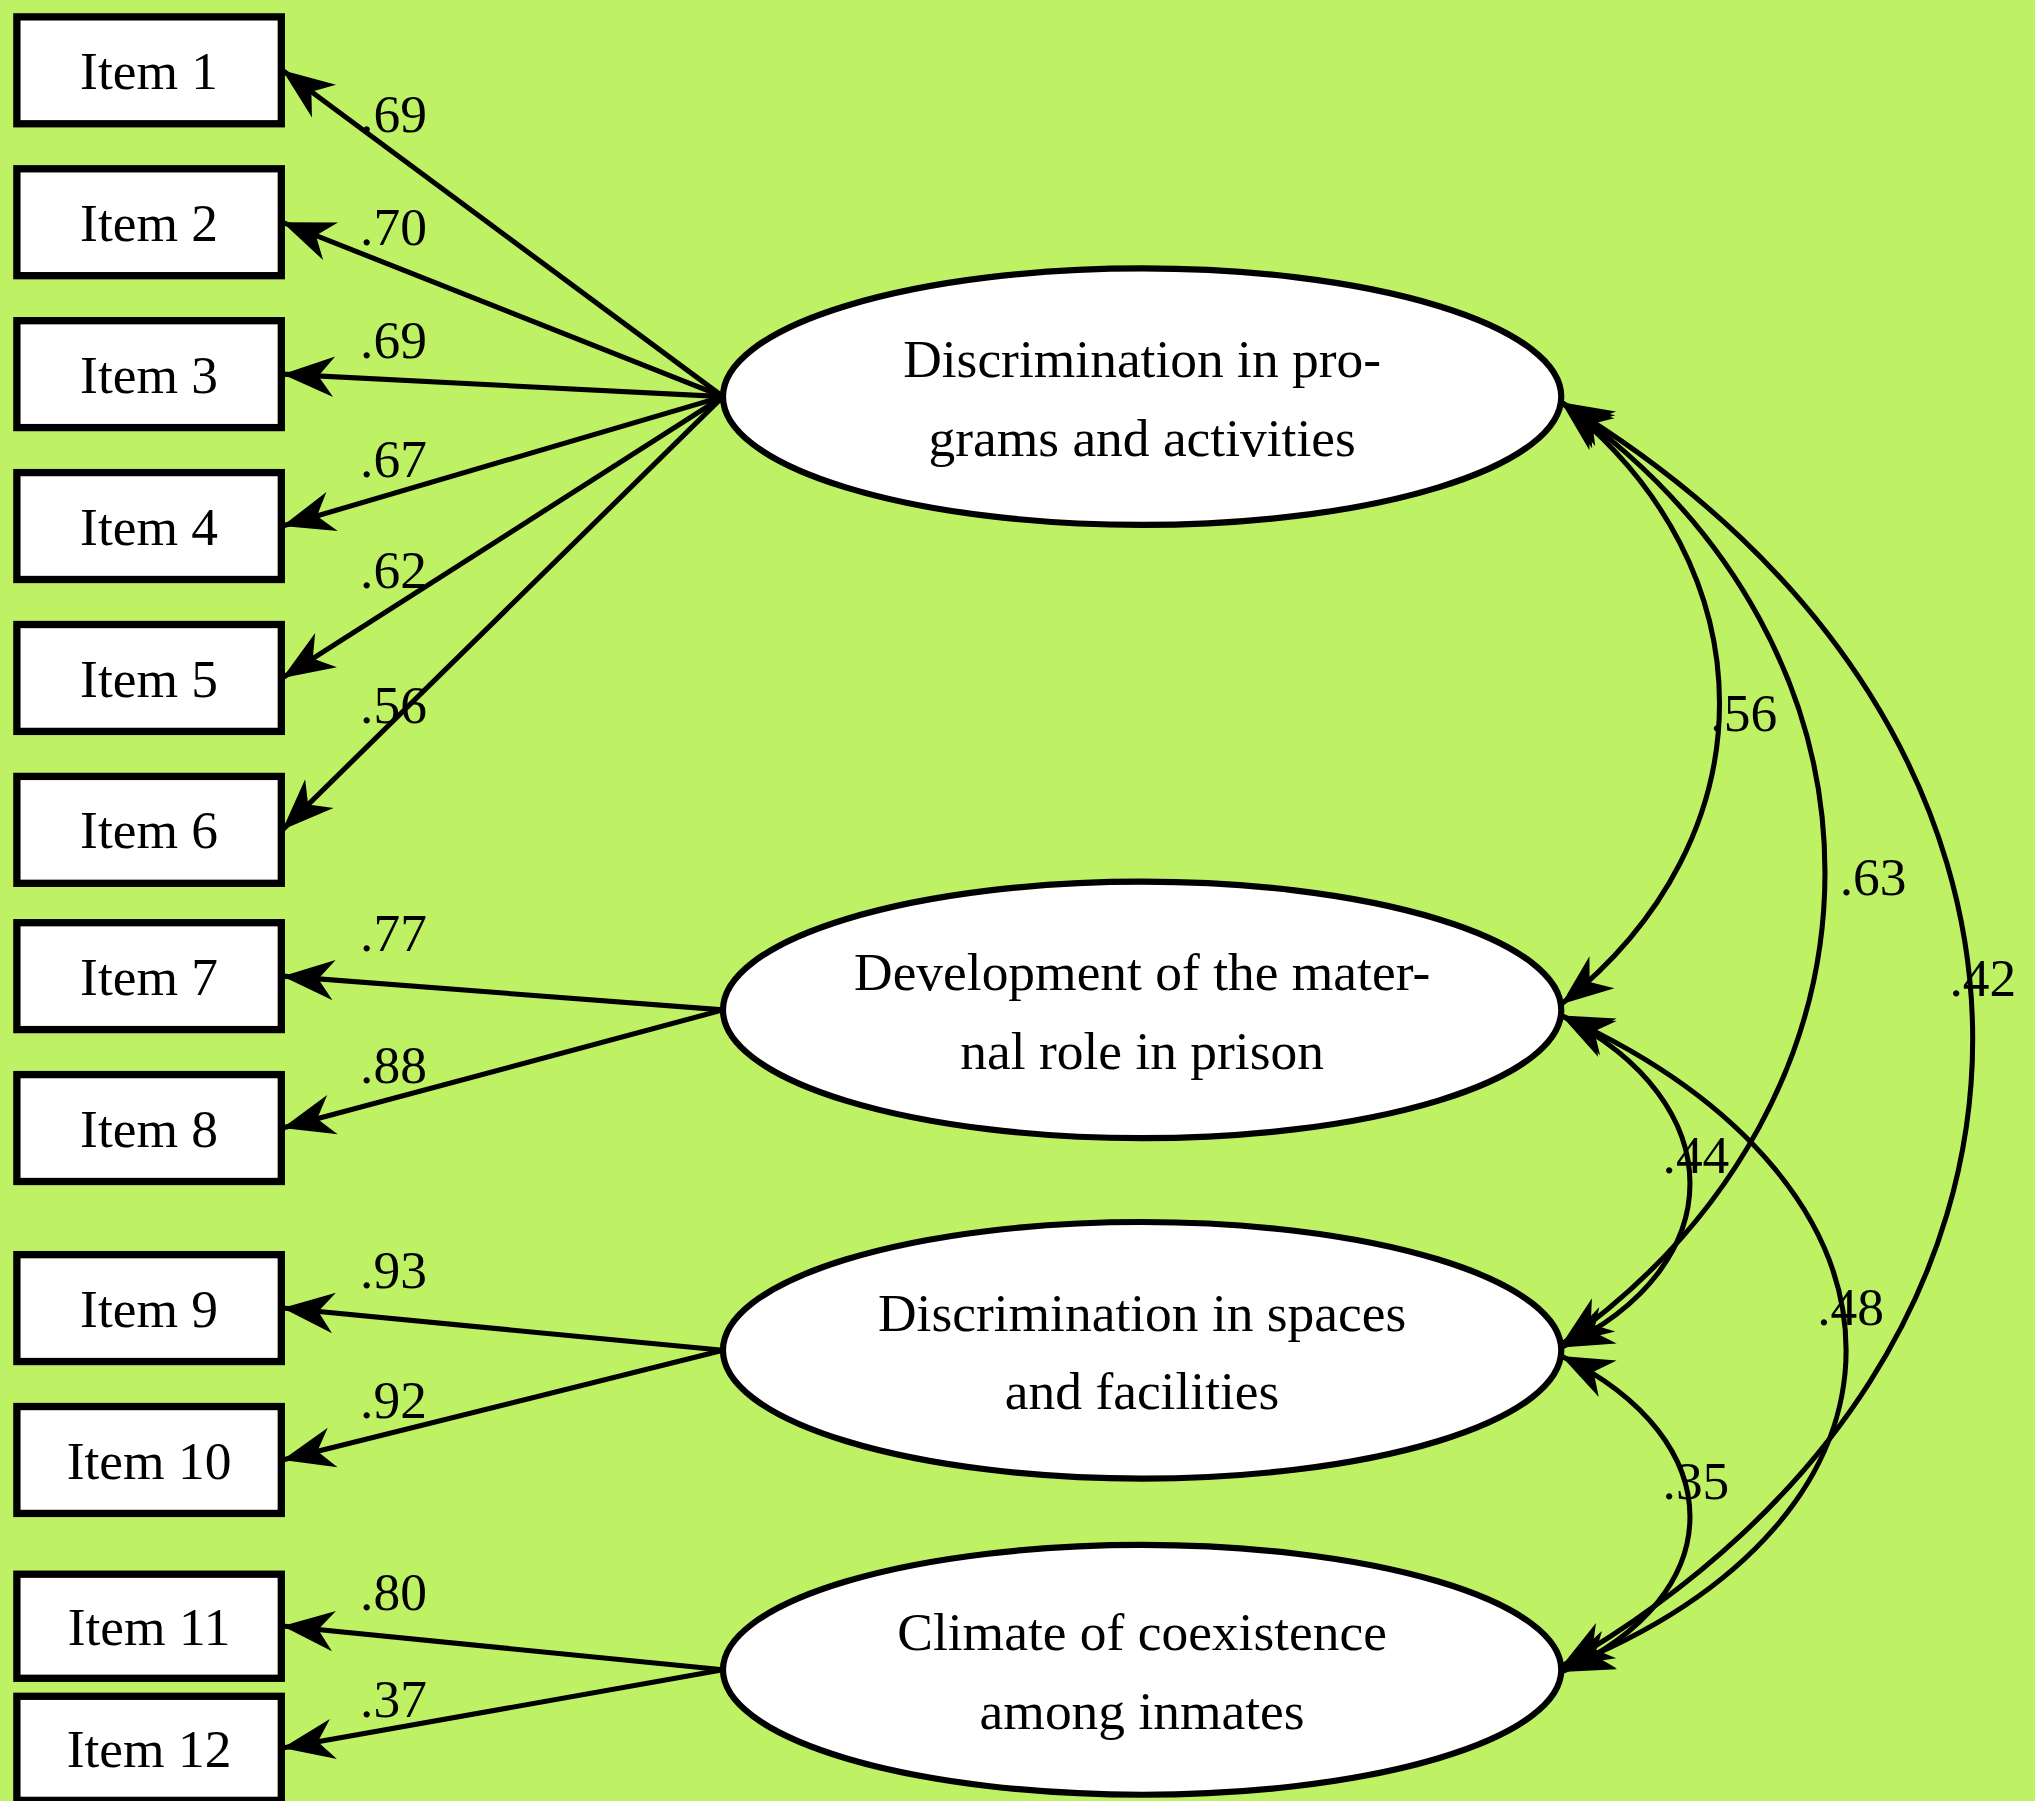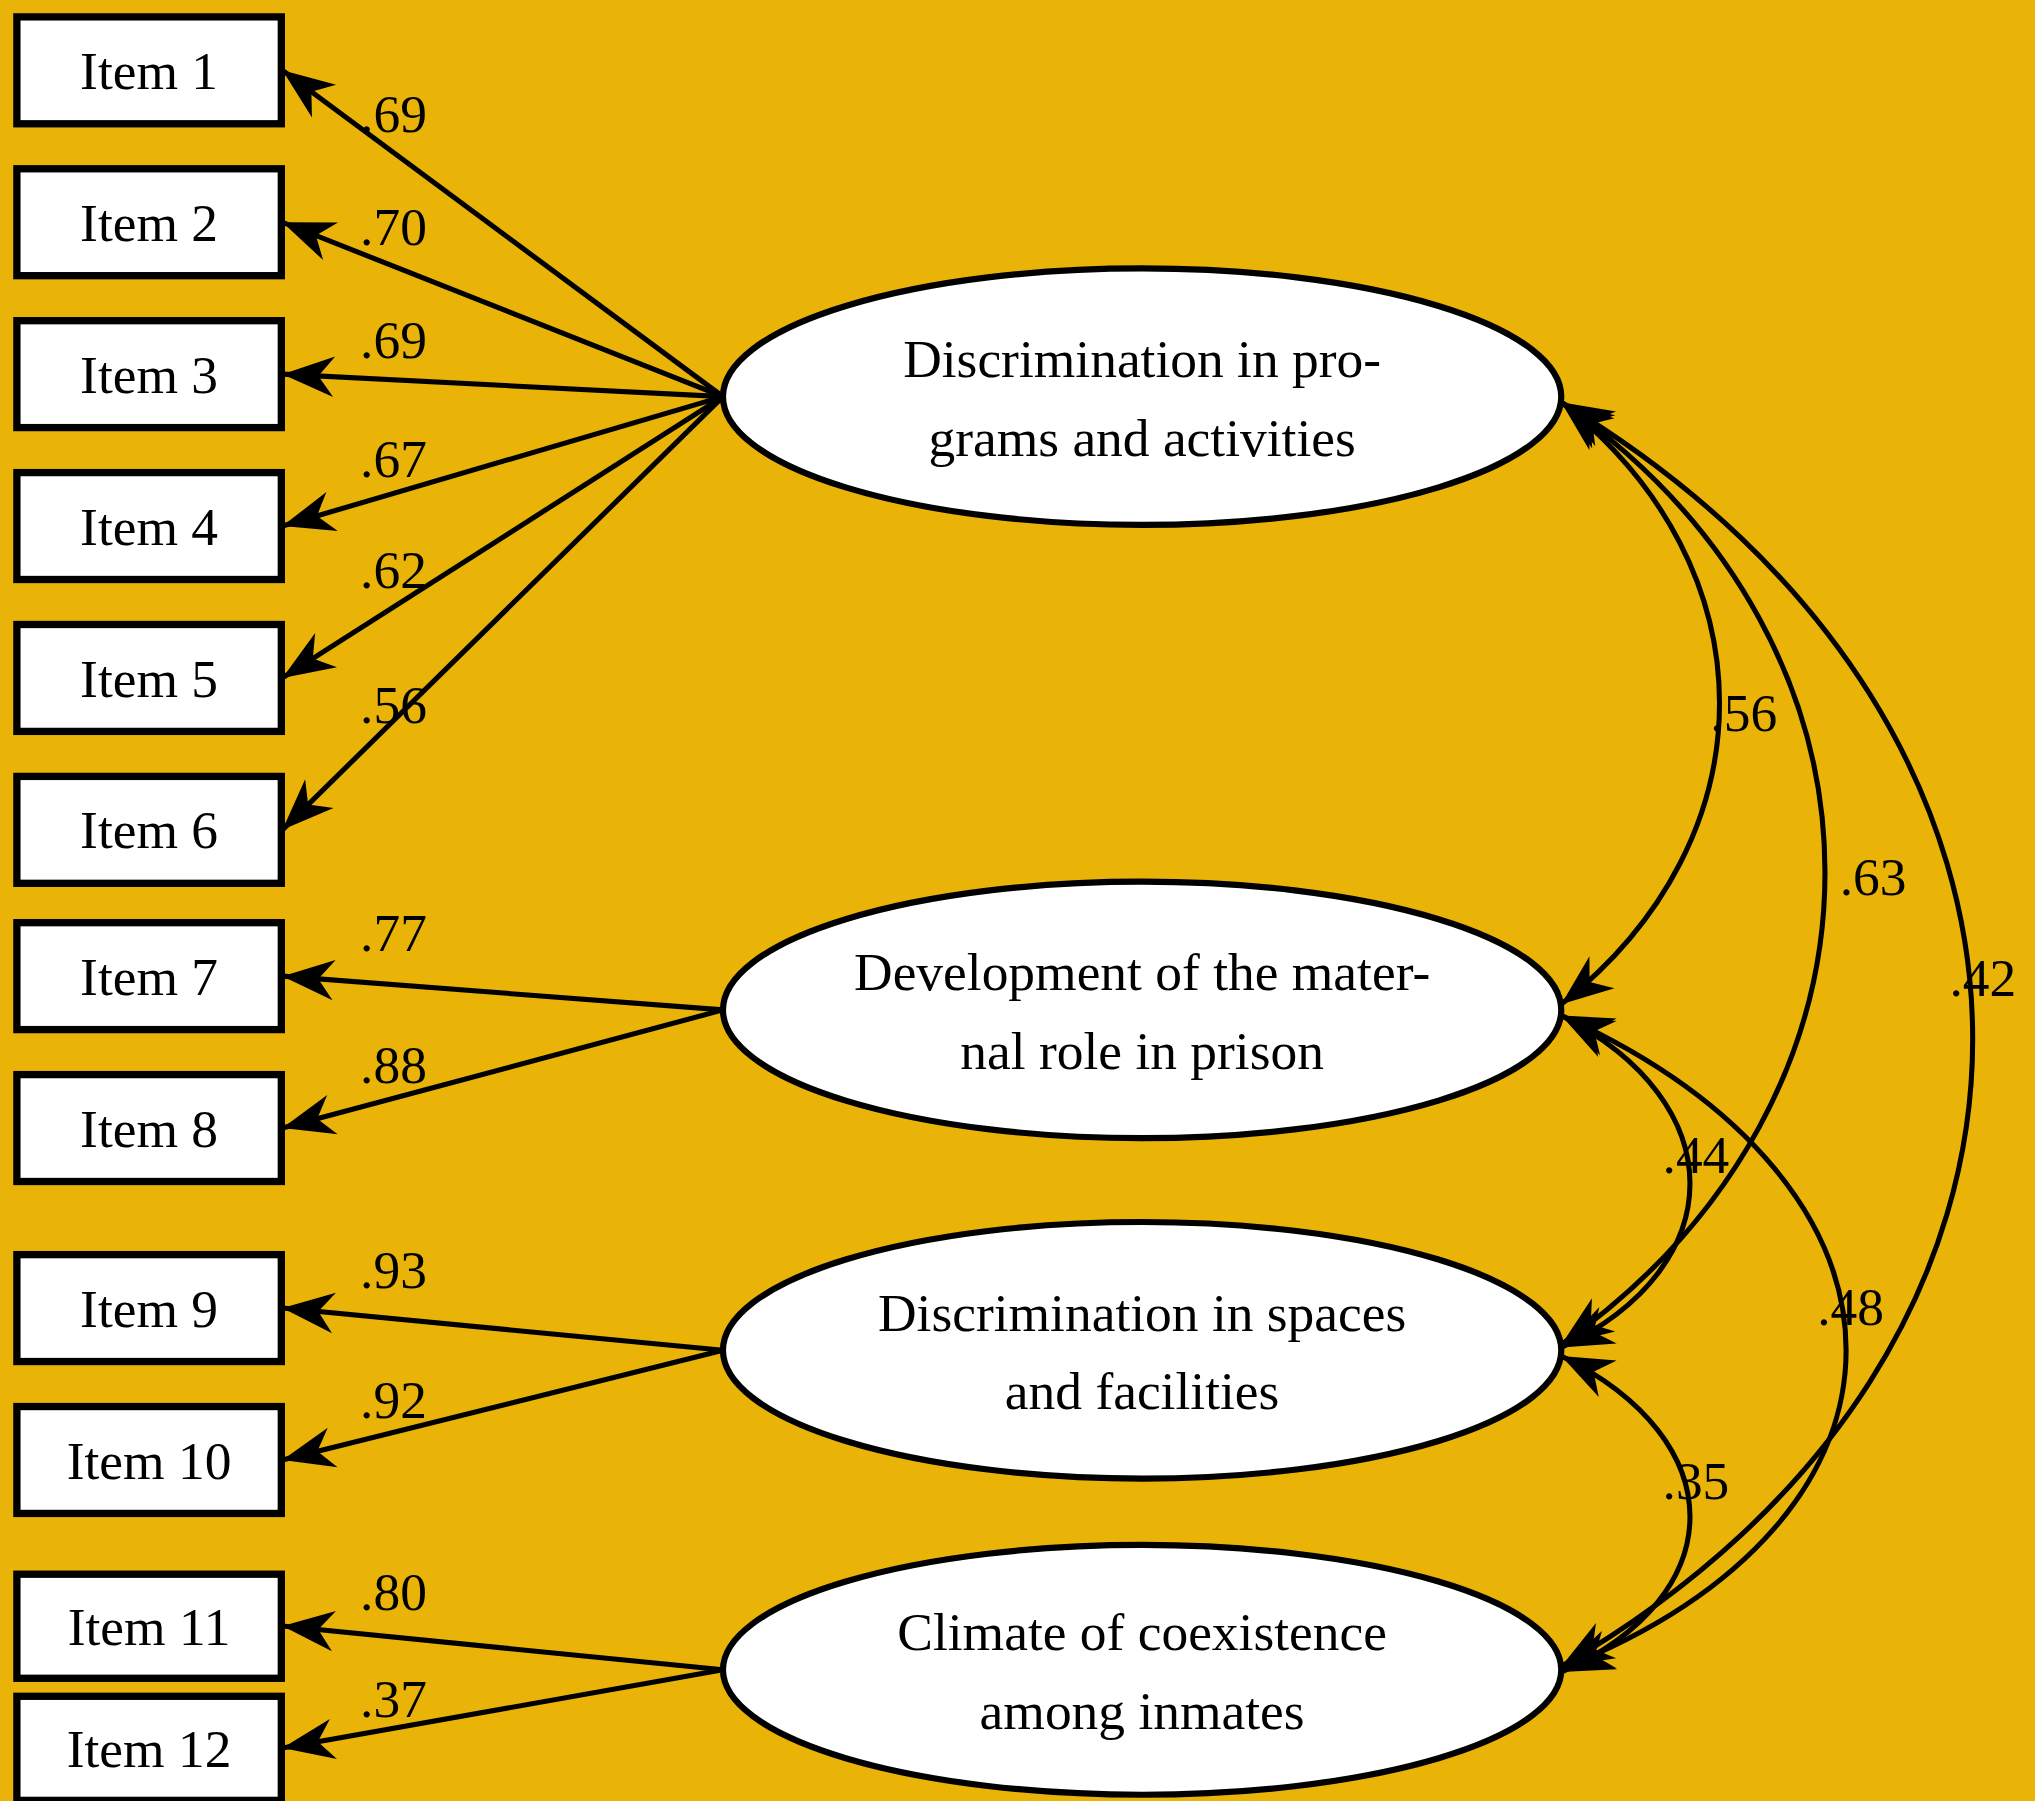--- a/index.html
+++ b/index.html
@@ -2,21 +2,21 @@
 <html style="font-size:9px"><head>
 <meta charset="utf-8">
 <style>
   html, body {
     margin: 0;
     padding: 0;
     background: #ffffff;
   }
   .diagram-wrap {
     width: 100%;
-    background: #eab308;
+    background: #bef264;
   }
   svg { display: block; width: 100%; height: auto; }
   .box {
     fill: #ffffff;
     stroke: #000000;
     stroke-width: 13;
   }
   .factor-ellipse {
     fill: #ffffff;
     stroke: #000000;

